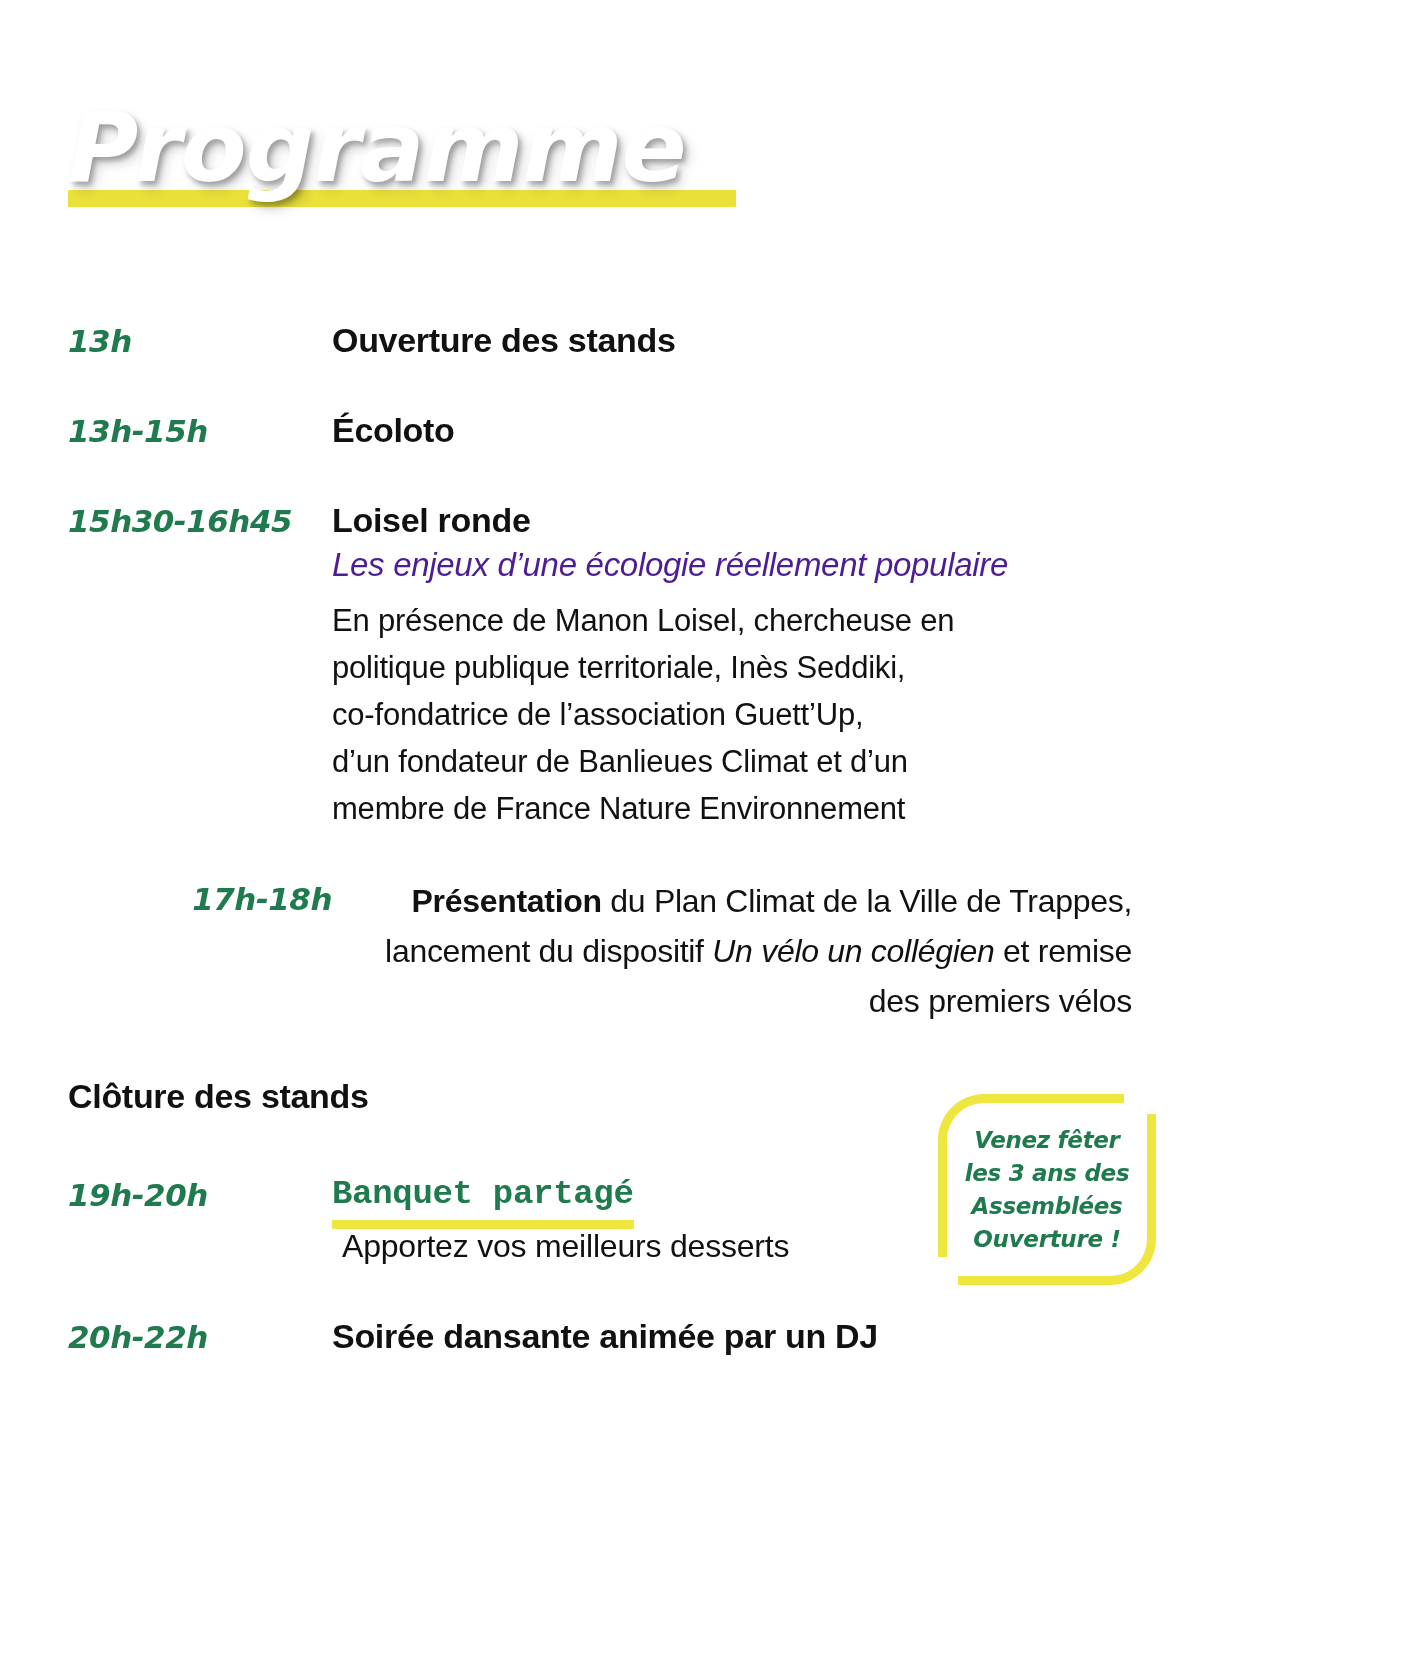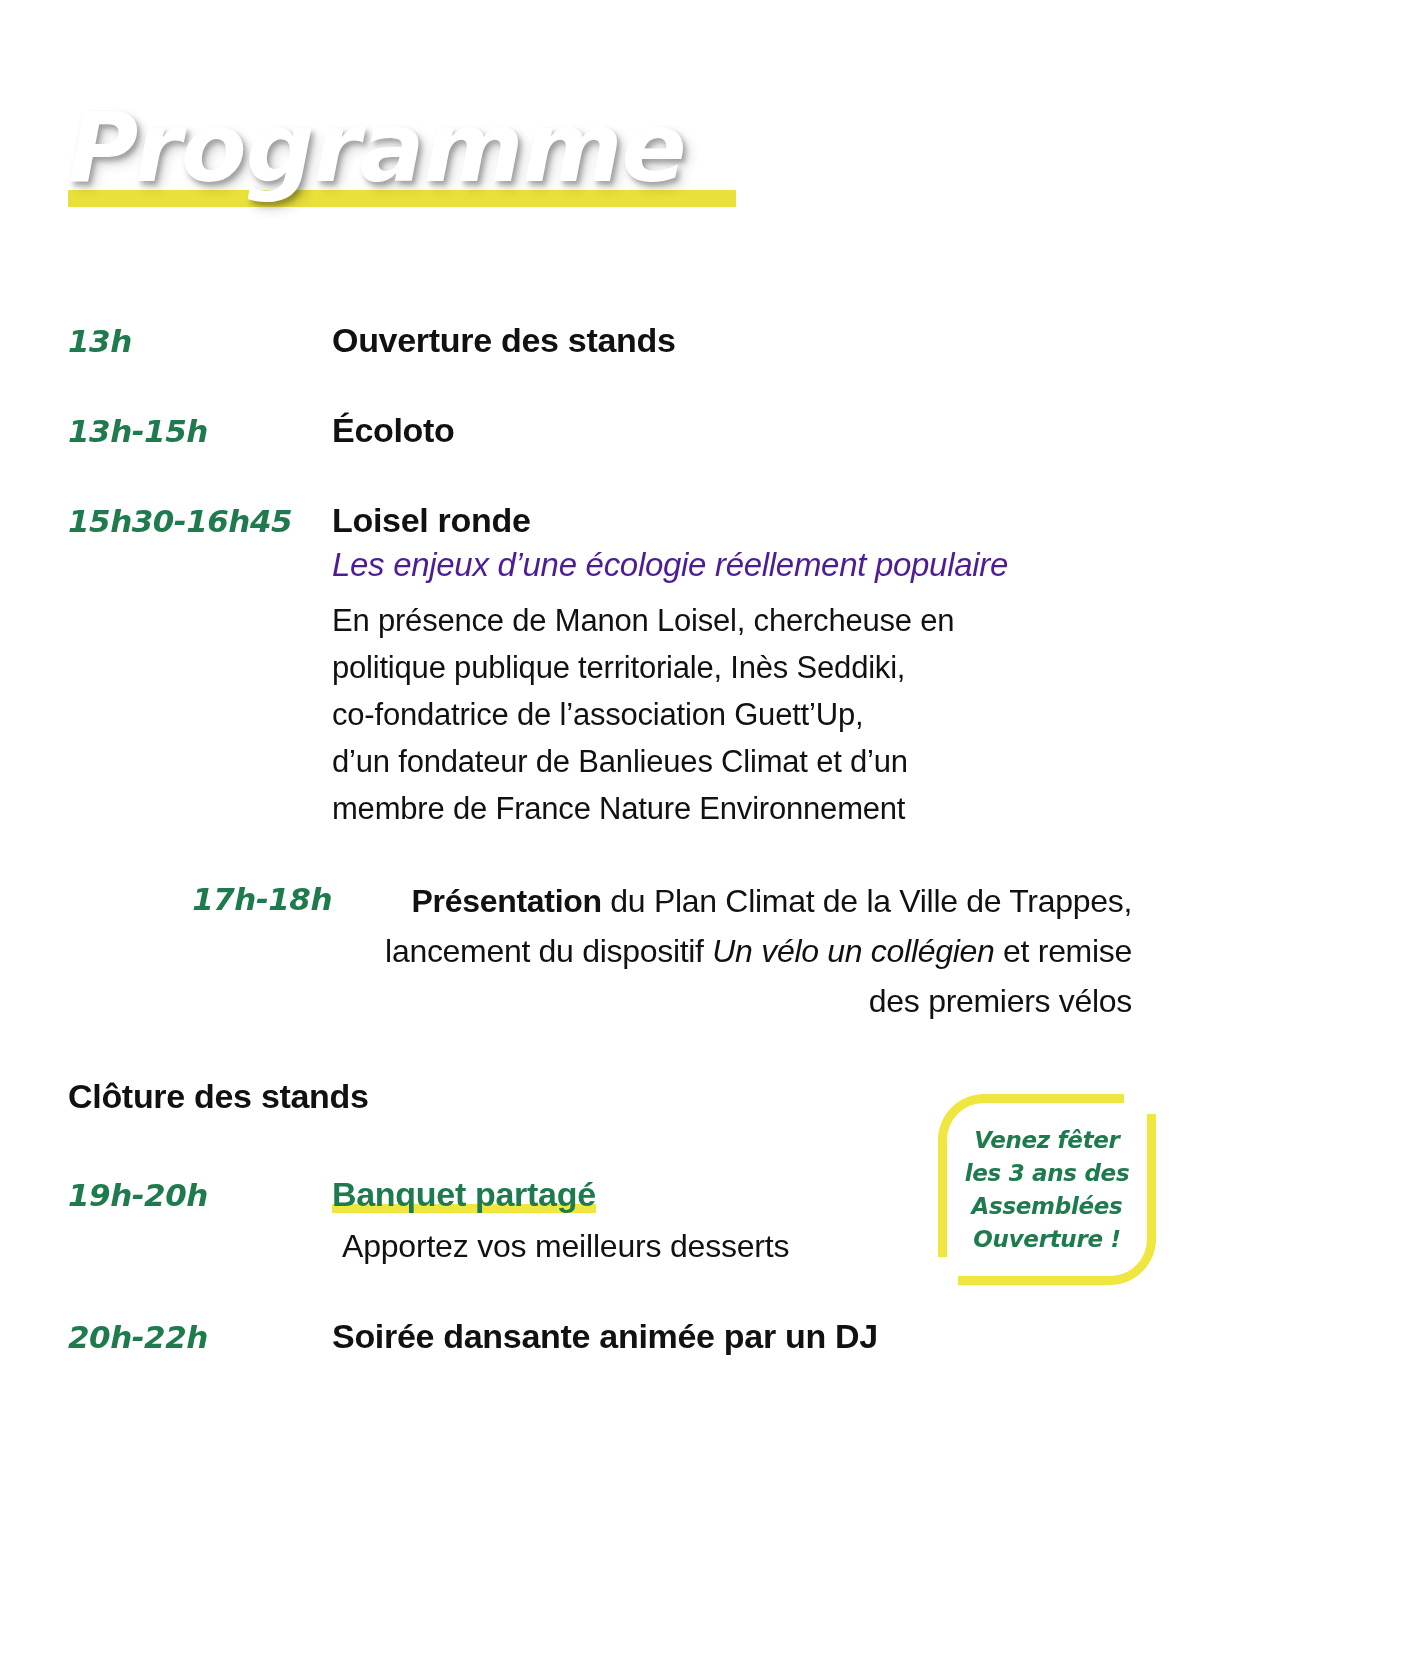--- a/index.html
+++ b/index.html
@@ -96,21 +96,22 @@
     line-height: 44px;
     font-weight: 700;
     letter-spacing: -0.3px;
     color: #111111;
   }
   .head.green {
     color: #1f7a4d;
     display: inline;
     background: linear-gradient(to top, #efe63f 0px, #efe63f 9px, transparent 9px);
     box-decoration-break: clone;
-    padding-bottom: 0;
+    padding-bottom: 16px;
+    font-family: Liberation Mono, monospace;
   }
   .subtitle {
     font-size: 33px;
     line-height: 46px;
     font-style: italic;
     font-weight: 400;
     color: #4c1d95;
     letter-spacing: -0.3px;
   }
   .body-text {

